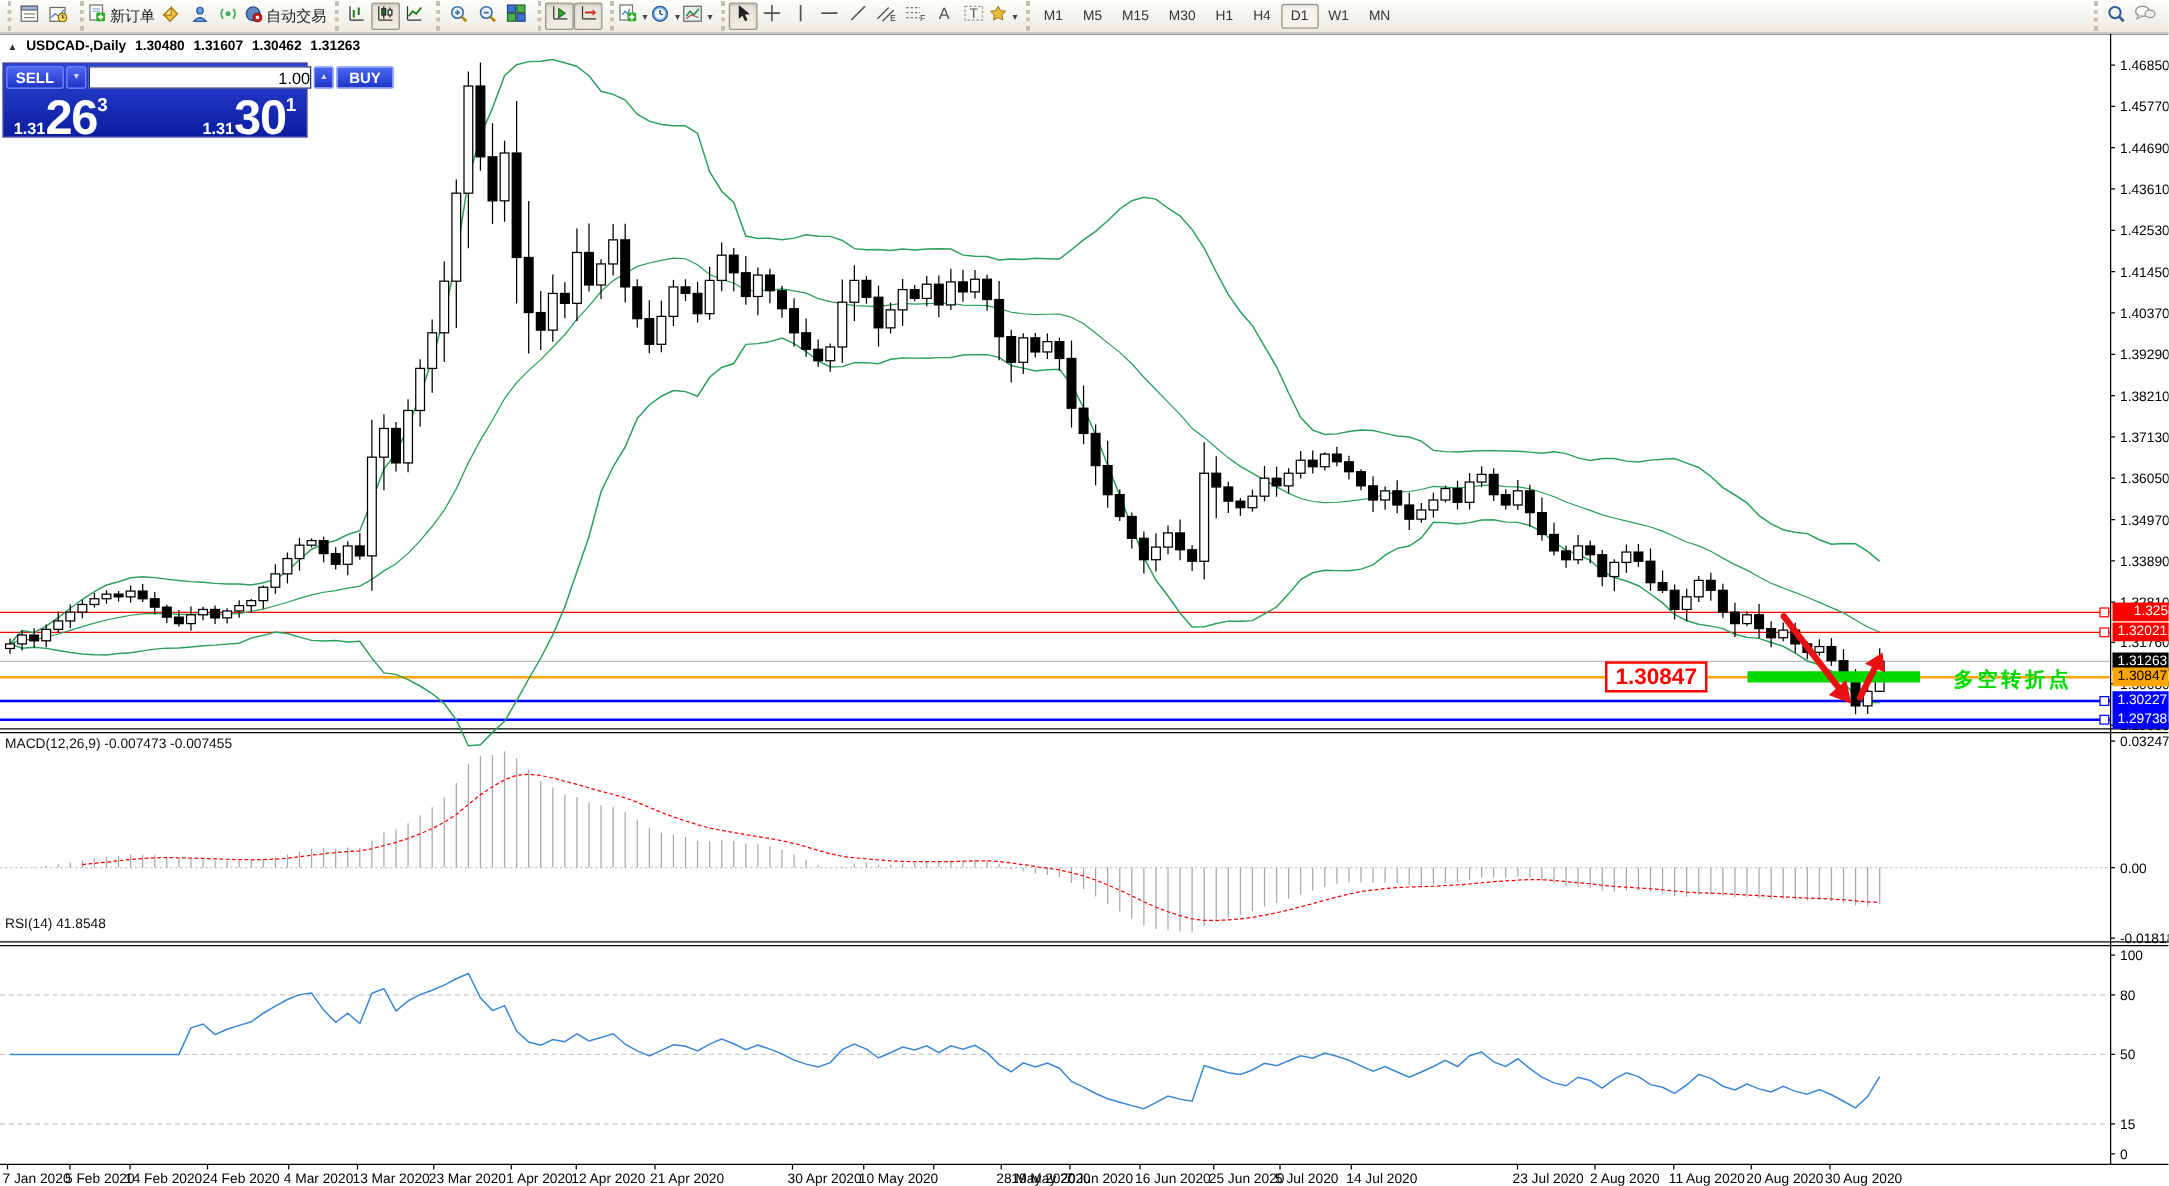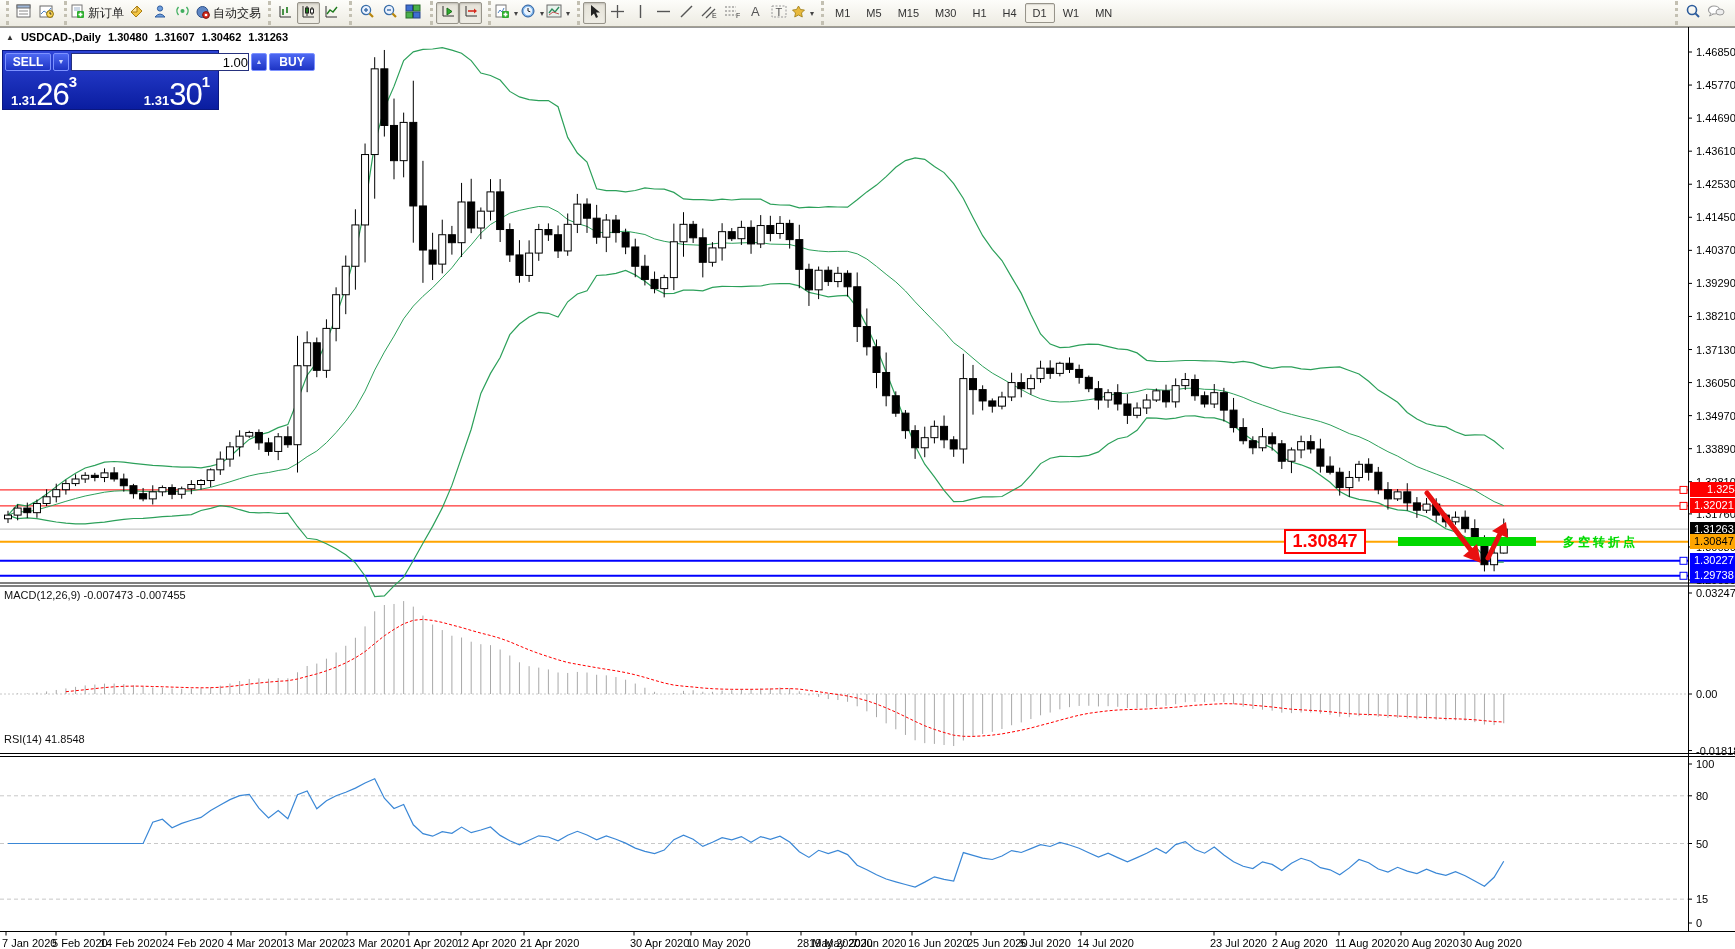--- a/index.html
+++ b/index.html
@@ -21,42 +21,42 @@
   .tf{font-size:11px;color:#333;padding:3px 7px;border:1px solid transparent;border-radius:2px;}
   .tf.active{border:1px solid #97948a;background:#f5f3eb;box-shadow:inset 0 1px 1px rgba(0,0,0,.12);}
   .spacer{flex:1;}
   
   .chart-area{position:absolute;top:27px;left:0;width:1735px;height:922px;background:#fff;}
   #chart{position:absolute;left:0;top:0;}
   .symbol-info{position:absolute;left:6px;top:4px;font-size:11px;font-weight:bold;color:#000;
     display:flex;gap:7px;align-items:center;z-index:5;}
   .symbol-info .tri{font-size:8px;color:#333;font-weight:normal;}
   
-  .trade-panel{position:absolute;left:2px;top:23px;width:217px;height:60px;z-index:6;
+  .trade-panel{position:absolute;left:2px;top:23px;width:244px;height:60px;z-index:6;
     background:linear-gradient(#2d44d6,#0a1da0);border:1px solid #0a1780;box-sizing:border-box;color:#fff;}
   .tp-row1{display:flex;height:18px;margin:2px 2px 0 2px;gap:2px;}
   .tp-btn{flex:0 0 46px;font-size:12px;font-weight:bold;color:#fff;text-align:center;line-height:16px;
     background:linear-gradient(#4d68f2,#1d34c4);border:1px solid #7d92ff;border-radius:2px;box-sizing:border-box;}
   .tp-spin{flex:0 0 16px;background:linear-gradient(#4d68f2,#1d34c4);border:1px solid #7d92ff;
     border-radius:2px;font-size:7px;color:#cfd8ff;text-align:center;line-height:15px;box-sizing:border-box;}
   .tp-vol{flex:1;background:#fff;border:1px solid #26317e;color:#000;font-size:13px;
     text-align:right;padding:0 0;box-sizing:border-box;font-family:"Liberation Sans",sans-serif;}
   .tp-prices{display:flex;justify-content:space-between;padding:2px 8px 0 8px;}
   .tp-price{white-space:nowrap;}
   .tp-price .sm{font-size:13px;font-weight:bold;}
-  .tp-price .bg{font-size:31px;font-weight:normal;letter-spacing:-1px;}
+  .tp-price .bg{font-size:39px;font-weight:bold;letter-spacing:-1px;}
   .tp-price .sp{font-size:15px;font-weight:bold;vertical-align:18px;}
   .badge{position:absolute;left:1690px;width:45px;height:15px;font-size:11px;line-height:15px;
     padding-left:4px;box-sizing:border-box;white-space:nowrap;z-index:4;}
   .panelbl{position:absolute;left:4px;font-size:11px;color:#111;z-index:3;}
   .datelbl{position:absolute;top:910px;font-size:11px;color:#000;white-space:nowrap;}
   .pricebox{position:absolute;left:1284px;top:502px;width:78px;height:21px;background:#fff;
     border:2px solid #ff0000;color:#ff0000;font-size:18px;font-weight:bold;text-align:center;
     line-height:21px;z-index:4;box-sizing:content-box;}
-  .cn-note{position:absolute;left:1563px;top:507px;font-size:12px;font-weight:bold;color:#00d800;
+  .cn-note{position:absolute;left:1563px;top:507px;font-size:16px;font-weight:bold;color:#00d800;
     letter-spacing:3px;white-space:nowrap;z-index:4;text-shadow:0 0 1px #9dff9d;}
 </style>
 </head>
 <body>
 
 <div class="toolbar">
   <div class="tgroup">
     <div class="tbtn">
         <span>
       <svg width="15" height="14">

